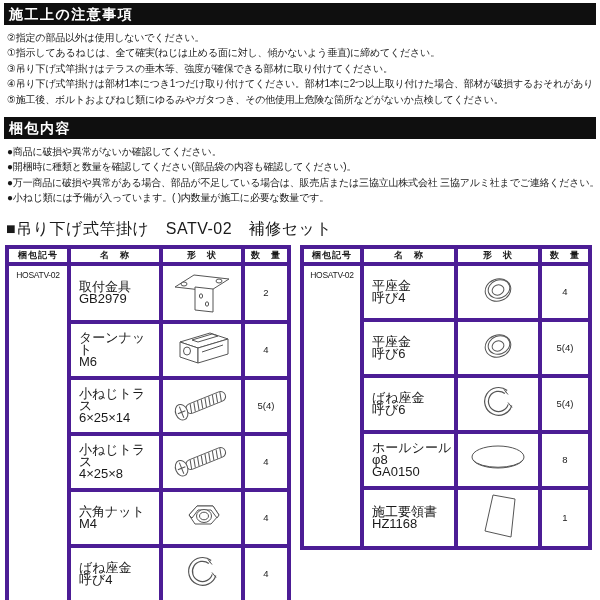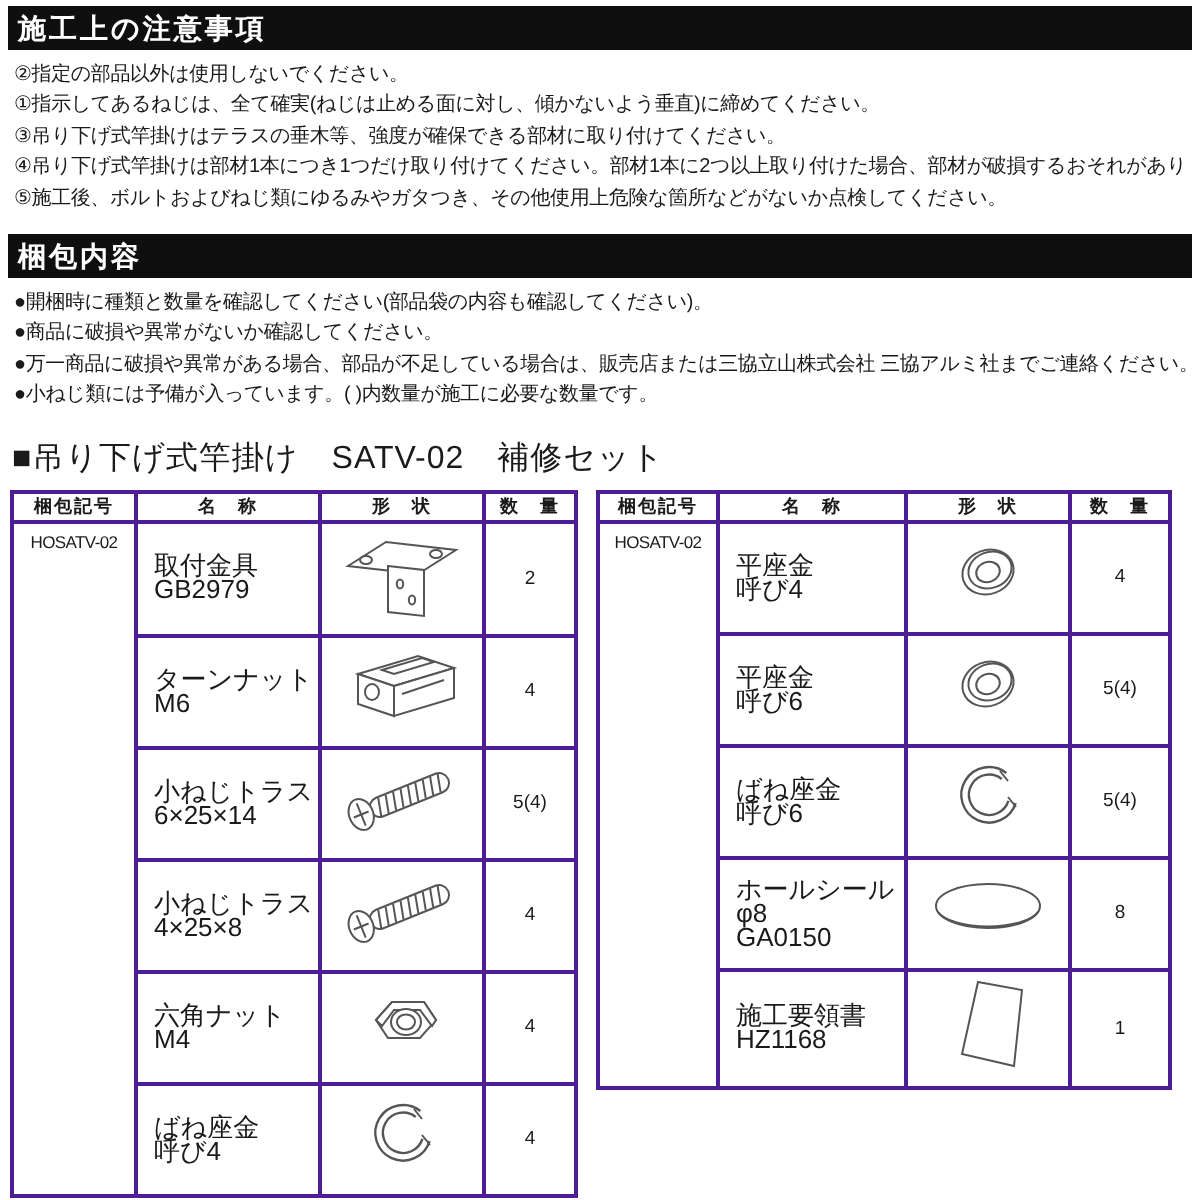--- a/index.html
+++ b/index.html
@@ -19,21 +19,21 @@
     font-size:10px;line-height:15.4px;white-space:nowrap;overflow:hidden;
     letter-spacing:-0.2px;
   }
   .notice-block{margin-bottom:10px;}
   .packing-block{margin-bottom:12px;}
   .parts-title{
     font-size:16px;font-weight:normal;margin:13px 0 5px 2px;letter-spacing:0.5px;
   }
   .tables{display:flex;align-items:flex-start;gap:9px;margin-left:1px;}
   table{border-collapse:collapse;table-layout:fixed;}
-  th,td{border:2px solid #4c1d95;overflow:hidden;}
+  th,td{border:4px solid #4c1d95;overflow:hidden;}
   th{
     font-size:9px;font-weight:bold;height:13px;padding:0;
     text-align:center;letter-spacing:1px;
   }
   tr.content-row{height:56px;}
   td.code-cell{
     vertical-align:top;text-align:center;font-size:8.5px;
     padding:4px 1px 0 1px;letter-spacing:-0.3px;
   }
   td.name-cell{
@@ -60,22 +60,22 @@
         <div class="line">④吊り下げ式竿掛けは部材1本につき1つだけ取り付けてください。部材1本に2つ以上取り付けた場合、部材が破損するおそれがあります。</div>
         <div class="line">⑤施工後、ボルトおよびねじ類にゆるみやガタつき、その他使用上危険な箇所などがないか点検してください。</div>
       </div>
   </div>
 
   <div class="packing-block">
     <div class="section-bar">
       <span>梱包内容</span>
     </div>
     <div class="lines" id="packing-lines">
+        <div class="line">●商品に破損や異常がないか確認してください。</div>
         <div class="line">●開梱時に種類と数量を確認してください(部品袋の内容も確認してください)。</div>
-        <div class="line">●商品に破損や異常がないか確認してください。</div>
         <div class="line">●万一商品に破損や異常がある場合、部品が不足している場合は、販売店または三協立山株式会社 三協アルミ社までご連絡ください。</div>
         <div class="line">●小ねじ類には予備が入っています。( )内数量が施工に必要な数量です。</div>
       </div>
   </div>
 
   <div class="parts-title">■吊り下げ式竿掛け　SATV-02　補修セット</div>
 
   <div class="tables">
     <table id="parts-table-0">
         <colgroup>

